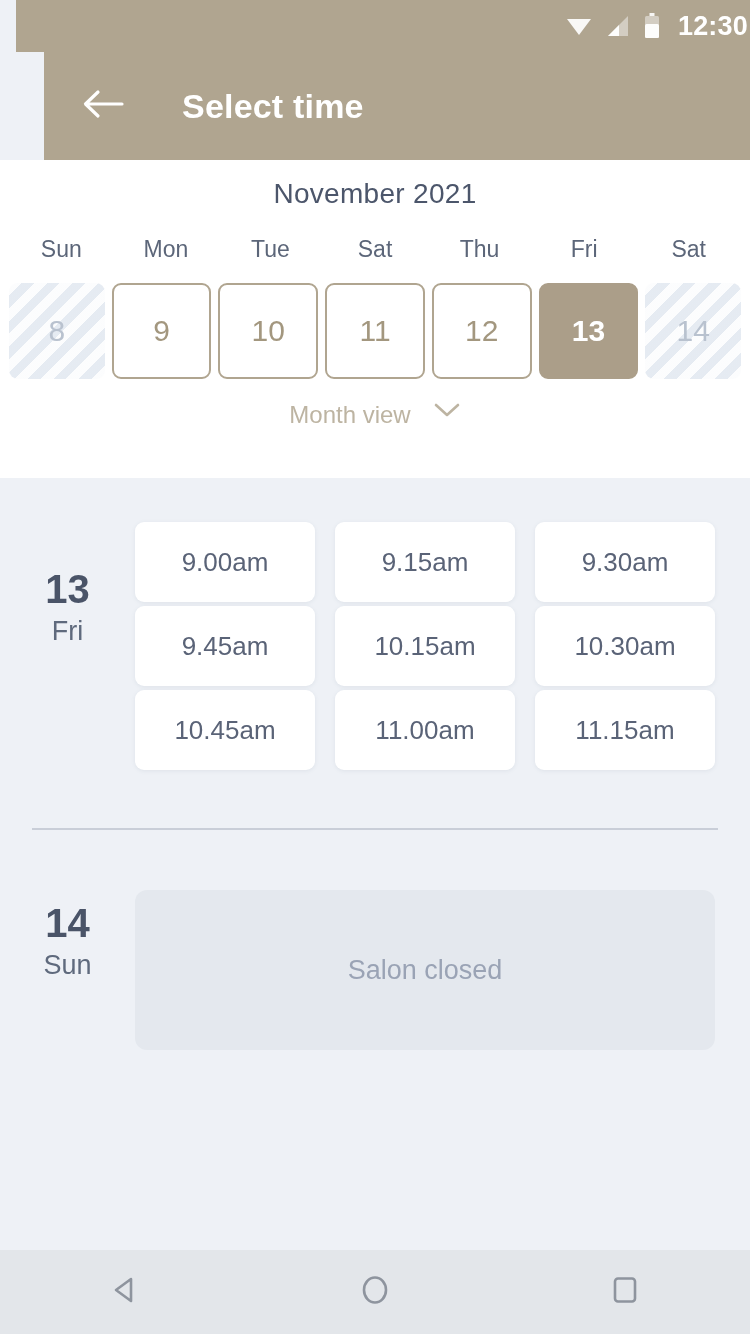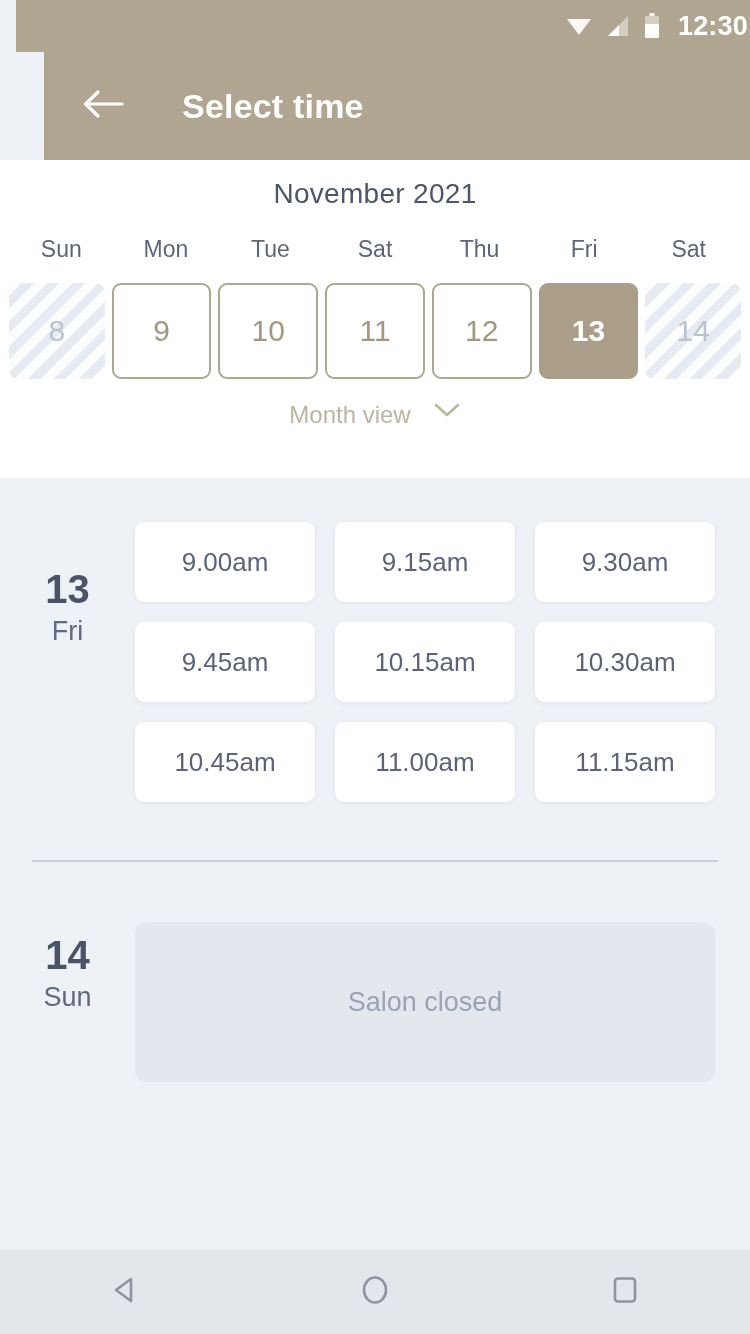--- a/index.html
+++ b/index.html
@@ -98,21 +98,21 @@
   #block-14 .day-label{ padding-top:72px; }
   .day-num{
     color:#4a5468; font-size:40px; font-weight:700; line-height:1.05;
   }
   .day-dow{
     color:#5f6a7d; font-size:27px; font-weight:400; margin-top:6px;
   }
 
   .slots{
     display:grid; grid-template-columns:repeat(3, 180px);
-    gap:20px 20px; padding-top:0;
+    gap:4px 20px; padding-top:0;
   }
   .slot{
     height:80px; background:#ffffff; border-radius:9px;
     display:flex; align-items:center; justify-content:center;
     color:#5a6377; font-size:26px; cursor:pointer;
     box-shadow:0 1px 4px rgba(90,105,130,.10);
   }
 
   .divider{
     height:2px; background:#c9ced8;

